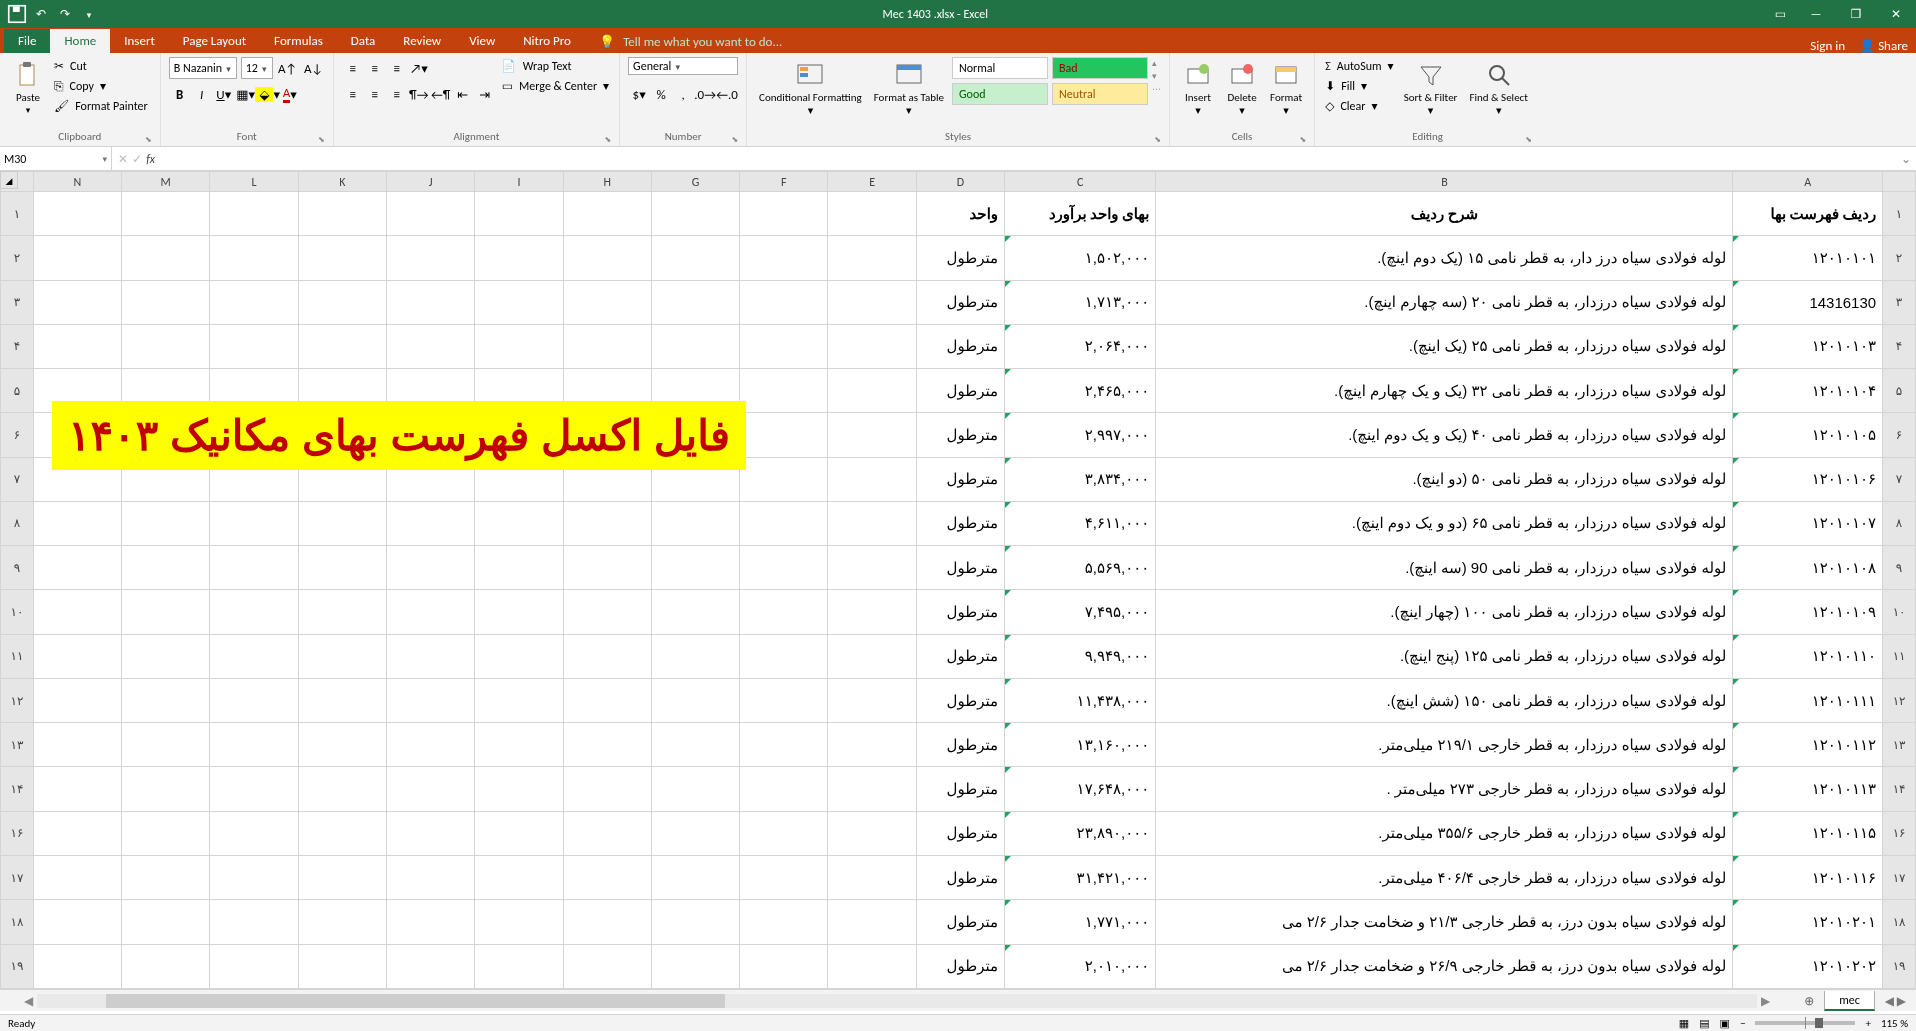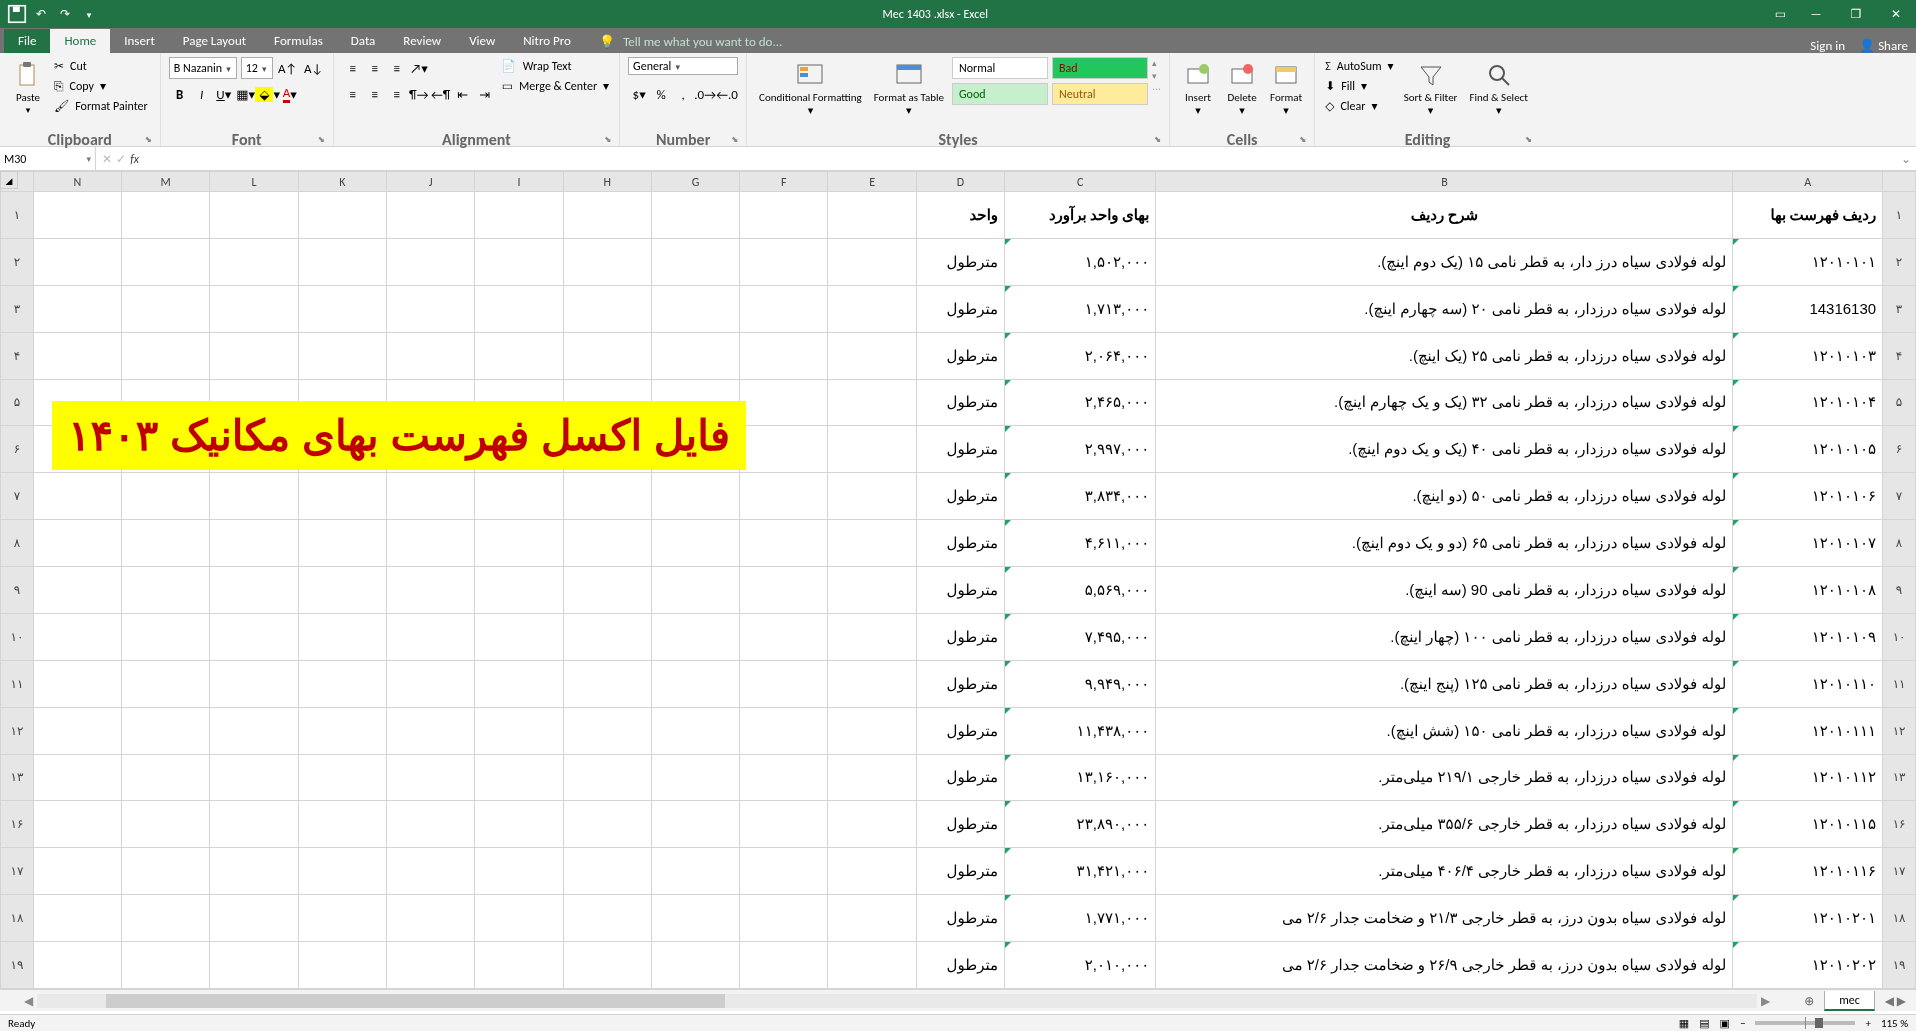--- a/index.html
+++ b/index.html
@@ -7,51 +7,51 @@
 
 
 .titlebar { background: #217346; height: 28px; display: flex; align-items: center; color: #fff; font-size: 12px; }
 .titlebar .qat { display: flex; align-items: center; gap: 2px; padding: 0 6px; }
 .titlebar .qat span { width: 22px; height: 22px; display: inline-flex; align-items: center; justify-content: center; cursor: pointer; }
 .titlebar .title { flex: 1; text-align: center; }
 .titlebar .win-controls { display: flex; }
 .titlebar .win-controls span { width: 40px; height: 28px; display: inline-flex; align-items: center; justify-content: center; cursor: pointer; }
 
 
-.tabbar { background: #737373; height: 25px; display: flex; align-items: flex-end; padding-left: 4px; font-size: 13px; }
+.tabbar { background: #c2410c; height: 25px; display: flex; align-items: flex-end; padding-left: 4px; font-size: 13px; }
 .tabbar .tab { padding: 4px 14px 5px; color: #fff; cursor: pointer; }
 .tabbar .tab.active { background: #f3f3f3; color: #217346; }
 .tabbar .tab.file { background: #217346; color: #fff; }
 .tabbar .search { flex: 1; padding: 4px 14px; color: #bfe0ce; display: flex; align-items: center; gap: 8px; }
 .tabbar .signin-share { display: flex; color: #fff; padding-right: 8px; gap: 14px; align-items: flex-end; }
 
 
 .ribbon { background: #f3f3f3; height: 94px; border-bottom: 1px solid #d4d4d4; display: flex; }
 .group { border-right: 1px solid #e0e0e0; padding: 4px 8px 2px; display: flex; flex-direction: column; }
 .group-content { flex: 1; display: flex; align-items: flex-start; gap: 4px; }
-.group-label { text-align: center; font-size: 16px; color: #666; padding-top: 2px; border-top: 0; height: 16px; position: relative; font-weight: bold; }
+.group-label { text-align: center; font-size: 11px; color: #666; padding-top: 2px; border-top: 0; height: 16px; position: relative; }
 .group-label::after { content: "⬊"; position: absolute; right: 0; bottom: 0; font-size: 8px; color: #888; }
 .btn-big { display: flex; flex-direction: column; align-items: center; font-size: 11px; cursor: pointer; padding: 2px 4px; }
 .btn-big svg { width: 32px; height: 32px; }
 .btn-row { display: flex; flex-direction: column; gap: 2px; font-size: 12px; }
 .btn-row span { display: flex; align-items: center; gap: 4px; cursor: pointer; padding: 1px 2px; }
 .combo { border: 1px solid #ababab; background: #fff; font-size: 12px; padding: 1px 4px; display: inline-flex; align-items: center; }
 .combo::after { content: "▾"; margin-left: 4px; color: #555; font-size: 9px; }
 .icon-btn { width: 22px; height: 22px; display: inline-flex; align-items: center; justify-content: center; border: 1px solid transparent; cursor: pointer; font-size: 13px; }
 .icon-row { display: flex; gap: 0; }
 .styles-box { display: flex; gap: 4px; flex-direction: column; }
 .style-cell { border: 1px solid #ccc; width: 96px; height: 22px; font-size: 12px; display: flex; align-items: center; padding: 0 6px; }
 .style-normal { background: #fff; }
 .style-bad { background: #22c55e; color: #9c0006; }
 .style-good { background: #c6efce; color: #006100; }
 .style-neutral { background: #ffeb9c; color: #9c5700; }
 
 
 .fxbar { height: 24px; border-bottom: 1px solid #d4d4d4; display: flex; align-items: stretch; background: #fff; }
-.namebox { width: 96px; border-right: 1px solid #d4d4d4; display: flex; align-items: center; padding: 0 4px; font-size: 12px; }
+.namebox { width: 112px; border-right: 1px solid #d4d4d4; display: flex; align-items: center; padding: 0 4px; font-size: 12px; }
 .namebox::after { content: "▾"; margin-left: auto; font-size: 9px; color: #777; }
 .fx-btns { display: flex; align-items: center; padding: 0 6px; gap: 4px; color: #bbb; }
 .fx-input { flex: 1; display: flex; align-items: center; padding: 0 6px; }
 
 
 .grid-area { position: absolute; top: 171px; bottom: 42px; left: 0; right: 0; display: flex; }
 .grid-area .sheet { flex: 1; }
 table.sheet { border-collapse: collapse; width: 100%; direction: ltr; }
 table.sheet th, table.sheet td { border: 1px solid #d4d4d4; font-size: 15px; height: 28px; padding: 0 6px; white-space: nowrap; }
 table.sheet thead th { background: #e6e6e6; font-weight: normal; color: #444; height: 20px; font-size: 12px; position: sticky; top: 0; text-align: center; }
@@ -541,20 +541,38 @@
           <td></td>
           <td></td>
           <td></td>
           <td class="rtl">مترطول</td>
           <td class="num green-mark">۱۳,۱۶۰,۰۰۰</td>
           <td class="rtl">لوله فولادی سیاه درزدار، به قطر خارجی ۲۱۹/۱ میلی‌متر.</td>
           <td class="num green-mark">۱۲۰۱۰۱۱۲</td>
           <td class="rowhead">۱۳</td>
         </tr>
         <tr>
+          <td class="rowhead">۱۴</td>
+          <td></td>
+          <td></td>
+          <td></td>
+          <td></td>
+          <td></td>
+          <td></td>
+          <td></td>
+          <td></td>
+          <td></td>
+          <td></td>
+          <td class="rtl">مترطول</td>
+          <td class="num green-mark">۱۷,۶۴۸,۰۰۰</td>
+          <td class="rtl">لوله فولادی سیاه درزدار، به قطر خارجی ۲۷۳ میلی‌متر .</td>
+          <td class="num green-mark">۱۲۰۱۰۱۱۳</td>
+          <td class="rowhead">۱۴</td>
+        </tr>
+        <tr>
           <td class="rowhead">۱۶</td>
           <td></td>
           <td></td>
           <td></td>
           <td></td>
           <td></td>
           <td></td>
           <td></td>
           <td></td>
           <td></td>

